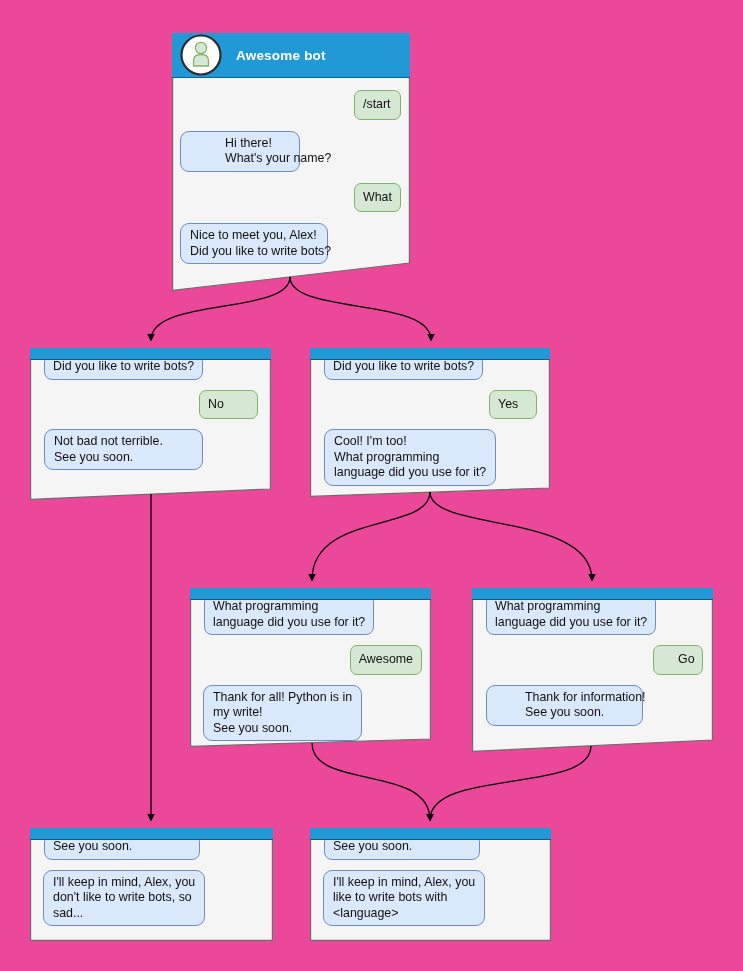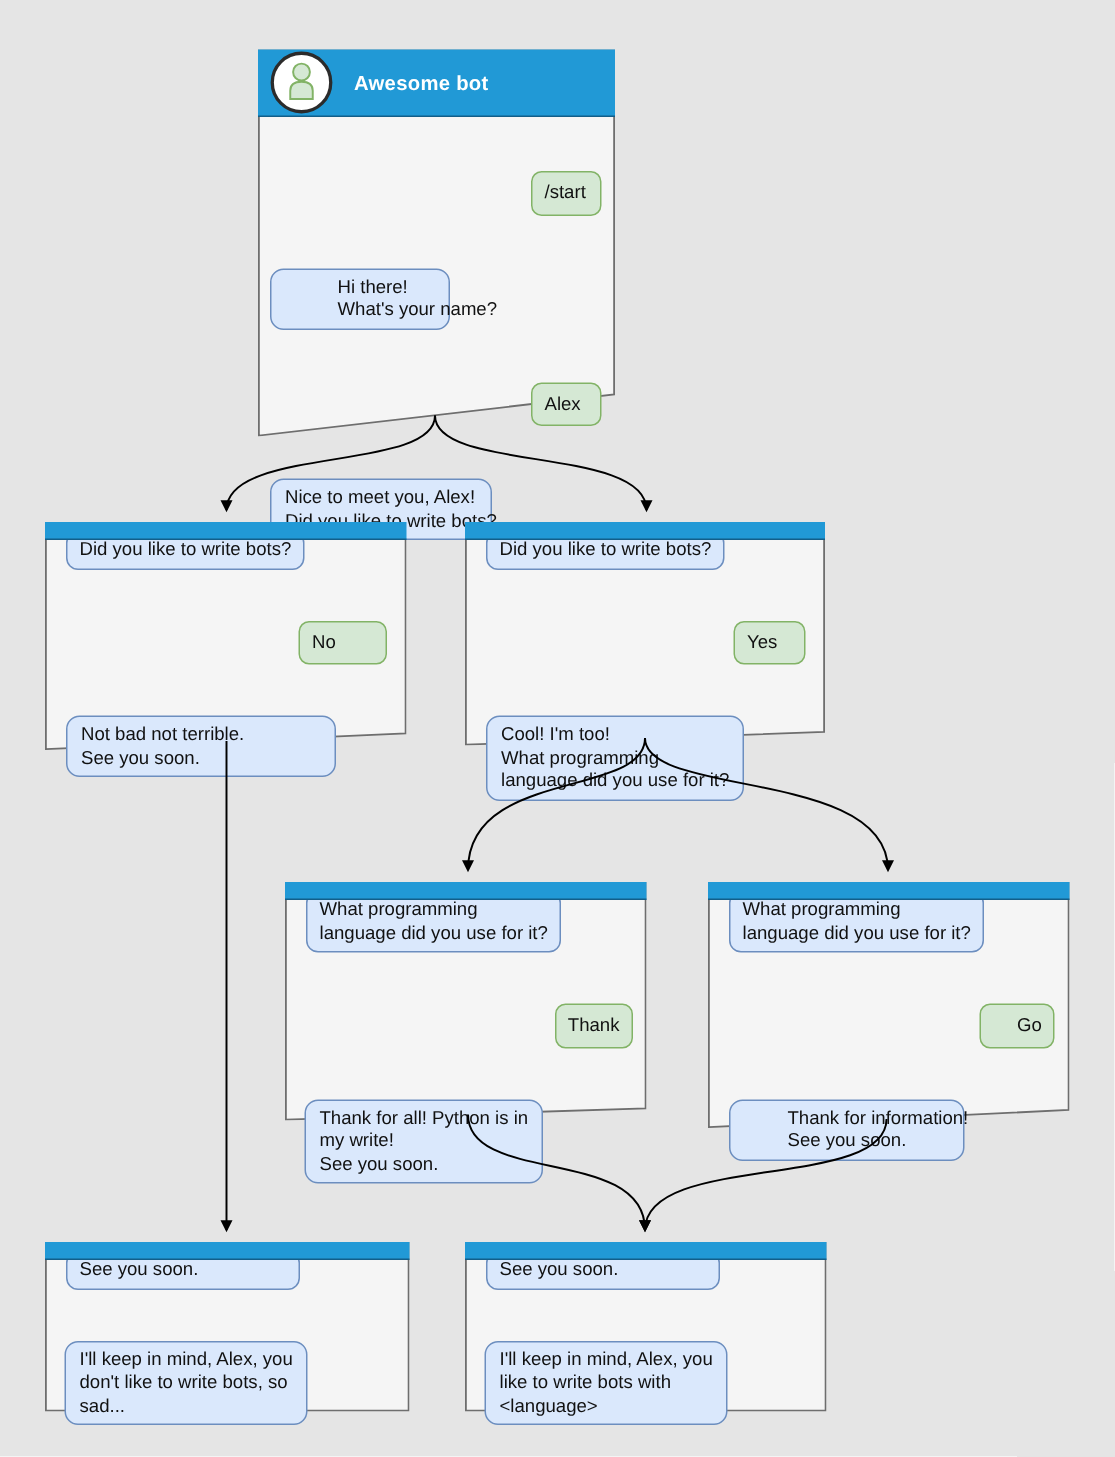--- a/index.html
+++ b/index.html
@@ -1,34 +1,34 @@
 <!DOCTYPE html>
 <html style="--header-blue: #2199d6; --window-fill: #f5f5f5; --window-border: #6e6e6e; --bot-fill: #dae8fc; --bot-border: #6c8ebf; --user-fill: #d5e8d4; --user-border: #82b366; --arrow: #000000;"><head>
 <meta charset="utf-8">
 <style>
   html,body { margin:0; padding:0; background:#ffffff; }
   #canvas {
     position:relative; width:743px; height:971px; overflow:hidden;
-    font-family:"Liberation Sans", sans-serif; background:#e5e5e5;
+    font-family:"Liberation Sans", sans-serif; background:#ec4899;
   }
   .window { position:absolute; }
   .win-outline { position:absolute; inset:0; width:100%; height:100%; display:block; z-index:0; }
   .win-outline polygon { fill:var(--window-fill,#f5f5f5); stroke:var(--window-border,#6e6e6e); stroke-width:1.2; }
   .win-header {
     position:absolute; left:0; top:0; right:0; z-index:3; box-sizing:border-box;
     background:var(--header-blue,#2199d6); border-bottom:1px solid rgba(8,45,75,0.55);
   }
   .win-header.small { height:12px; }
   .win-header.large { height:45px; display:flex; align-items:center; }
   .avatar { margin-left:8px; width:42px; height:42px; flex:0 0 auto; }
   .win-title { color:#ffffff; font-weight:bold; font-size:13.5px; margin-left:14px; letter-spacing:0.2px; }
   .win-body { position:absolute; left:0; right:0; display:flex; flex-direction:column; z-index:1; }
   .bubble {
     white-space:pre; font-size:12.4px; line-height:15.5px; color:#111111;
-    border-radius:9px; box-sizing:border-box; width:max-content;margin-top:24px;
+    border-radius:9px; box-sizing:border-box; width:max-content;
   }
   .bubble.bot  { align-self:flex-start; background:var(--bot-fill,#dae8fc);  border:1px solid var(--bot-border,#6c8ebf);  padding:4px 9px; }
   .bubble.user { align-self:flex-end;   background:var(--user-fill,#d5e8d4); border:1px solid var(--user-border,#82b366); padding:6px 8px; min-width:47px; border-radius:7px; }
   .bubble.quote { min-width:156px; padding:4px 8px; margin-top:-6px; border-radius:8px; }
   #arrows { position:absolute; inset:0; z-index:6; pointer-events:none; }
 </style>
 </head>
 <body>
 
 <div id="canvas">
@@ -44,35 +44,35 @@
           <path d="M13.5 32 L13.5 26.5 Q13.5 20.5 21 20.5 Q28.5 20.5 28.5 26.5 L28.5 32 Z" fill="#d5e8d4" stroke="#82b366" stroke-width="1.3"></path>
           <circle cx="21" cy="14" r="5.6" fill="#d5e8d4" stroke="#82b366" stroke-width="1.3"></circle>
         </g>
       </svg>
       <span class="win-title">Awesome bot</span>
     </div>
     <div class="win-body" style="top:45px; padding:12px 9px 0 8px; row-gap:11px;">
       <div class="bubble user">/start</div>
       <div class="bubble bot" style="width:120px;padding-left:44px;">Hi there!
 What's your name?</div>
-      <div class="bubble user">Alex</div>
+      <div class="bubble user">What</div>
       <div class="bubble bot" style="width:148px;">Nice to meet you, Alex!
 Did you like to write bots?</div>
     </div>
   </div>
 
   <div class="window" style="left:30px; top:348px; width:241px; height:152px;">
     <svg class="win-outline" viewBox="0 0 241 152" preserveAspectRatio="none">
         <polygon points="0.6,0.6 240.4,0.6 240.4,141 0.6,151.4"></polygon>
       </svg>
     <div class="win-header small"></div>
     <div class="win-body" style="top:12px; padding:0 13px 0 14px; row-gap:10px;">
       <div class="bubble bot quote">Did you like to write bots?</div>
       <div class="bubble user" style="width:59px;">No</div>
-      <div class="bubble bot" style="width:180px;">Not bad not terrible.
+      <div class="bubble bot" style="width:159px;">Not bad not terrible.
 See you soon.</div>
     </div>
   </div>
 
   <div class="window" style="left:310px; top:348px; width:240px; height:149px;">
     <svg class="win-outline" viewBox="0 0 240 149" preserveAspectRatio="none">
         <polygon points="0.6,0.6 239.4,0.6 239.4,140 0.6,148.4"></polygon>
       </svg>
     <div class="win-header small"></div>
     <div class="win-body" style="top:12px; padding:0 13px 0 14px; row-gap:10px;">
@@ -85,21 +85,21 @@
   </div>
 
   <div class="window" style="left:190px; top:588px; width:241px; height:159px;">
     <svg class="win-outline" viewBox="0 0 241 159" preserveAspectRatio="none">
         <polygon points="0.6,0.6 240.4,0.6 240.4,151 0.6,158.4"></polygon>
       </svg>
     <div class="win-header small"></div>
     <div class="win-body" style="top:12px; padding:0 9px 0 14px; row-gap:10px;">
       <div class="bubble bot quote">What programming
 language did you use for it?</div>
-      <div class="bubble user">Thank</div>
+      <div class="bubble user">Awesome</div>
       <div class="bubble bot" style="margin-left:-1px;">Thank for all! Python is in
 my write!
 See you soon.</div>
     </div>
   </div>
 
   <div class="window" style="left:472px; top:588px; width:241px; height:164px;">
     <svg class="win-outline" viewBox="0 0 241 164" preserveAspectRatio="none">
         <polygon points="0.6,0.6 240.4,0.6 240.4,152 0.6,163.4"></polygon>
       </svg>

